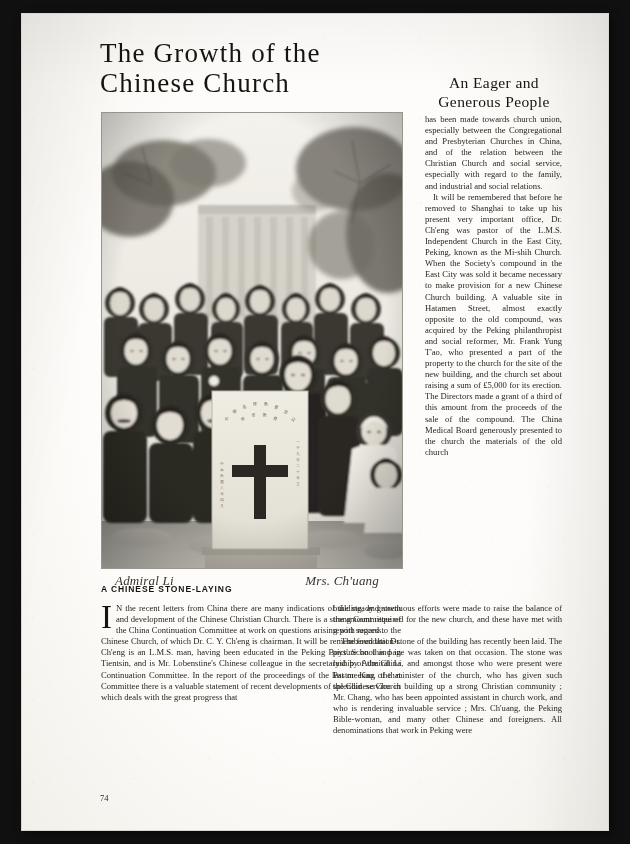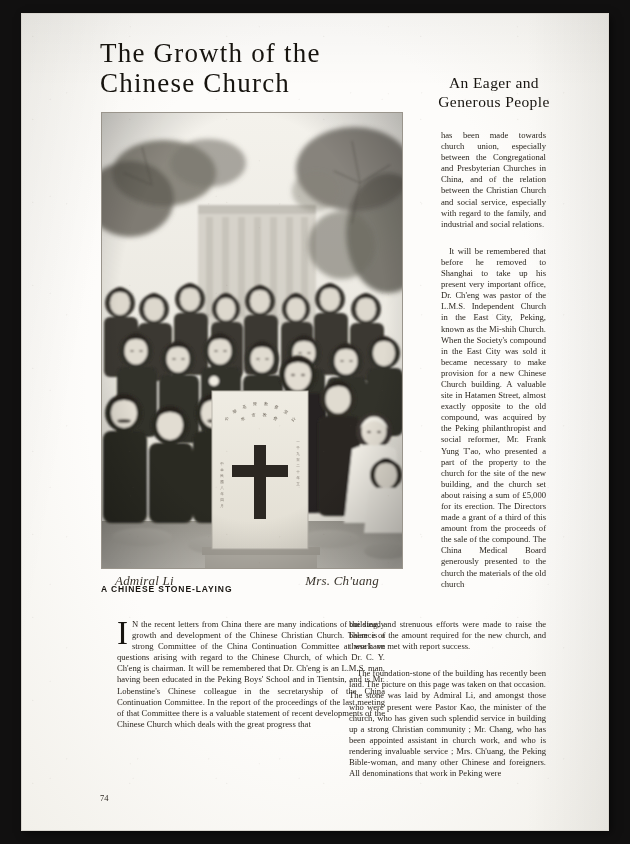--- a/index.html
+++ b/index.html
@@ -132,21 +132,21 @@
 
   
   .body-col {
     position: absolute;
     color: #2a251e;
     font-size: 8.6px;
     line-height: 11.1px;
     text-align: justify;
     text-justify: inter-word;
   }
-  .body-col p { margin: 16px; }
+  .body-col p { margin: 0; }
   .body-col p.indent { text-indent: 8px; }
 
   
   #col-right-narrow {
     left: 325px;
     top: 84px;
     width: 137px;
   }
   
   #col-left-lower {

